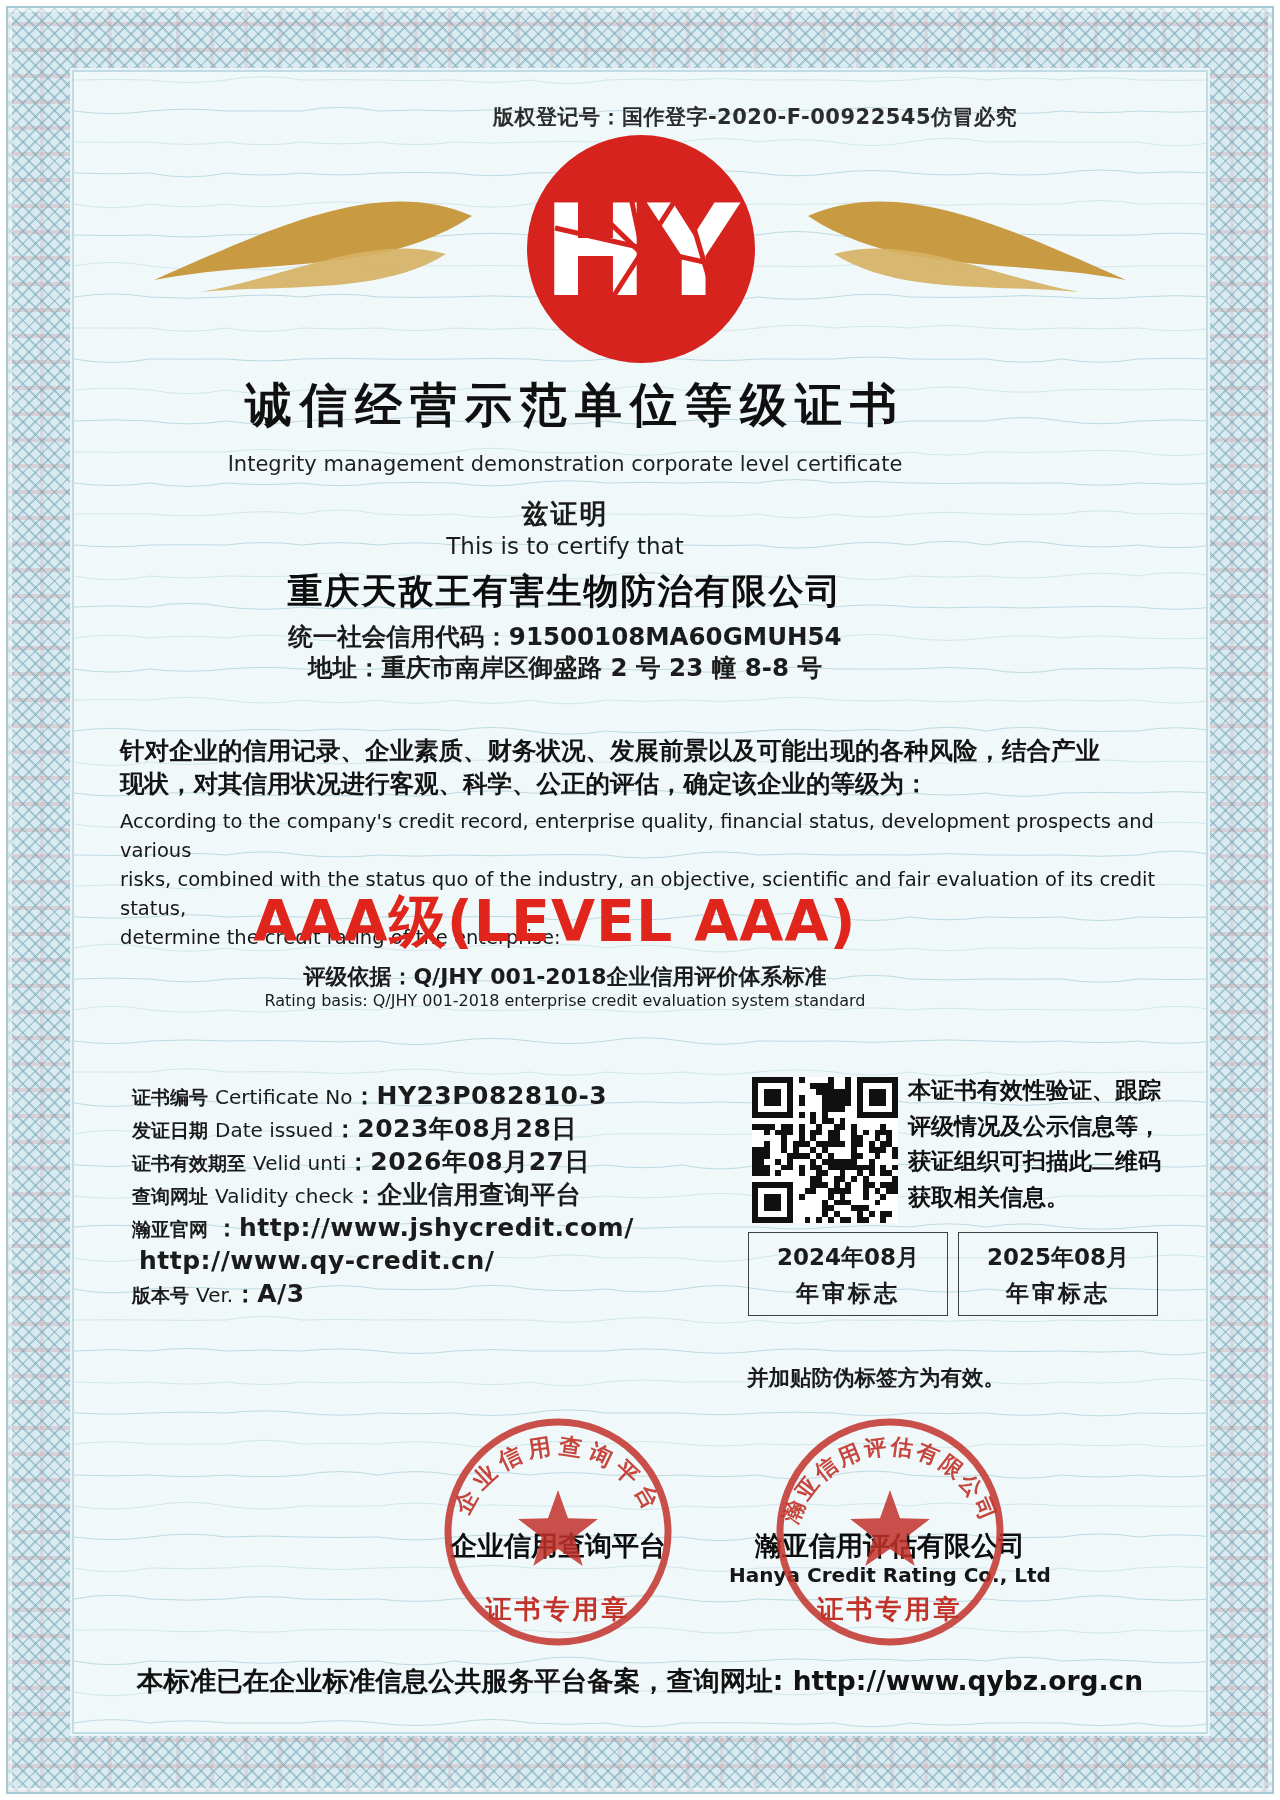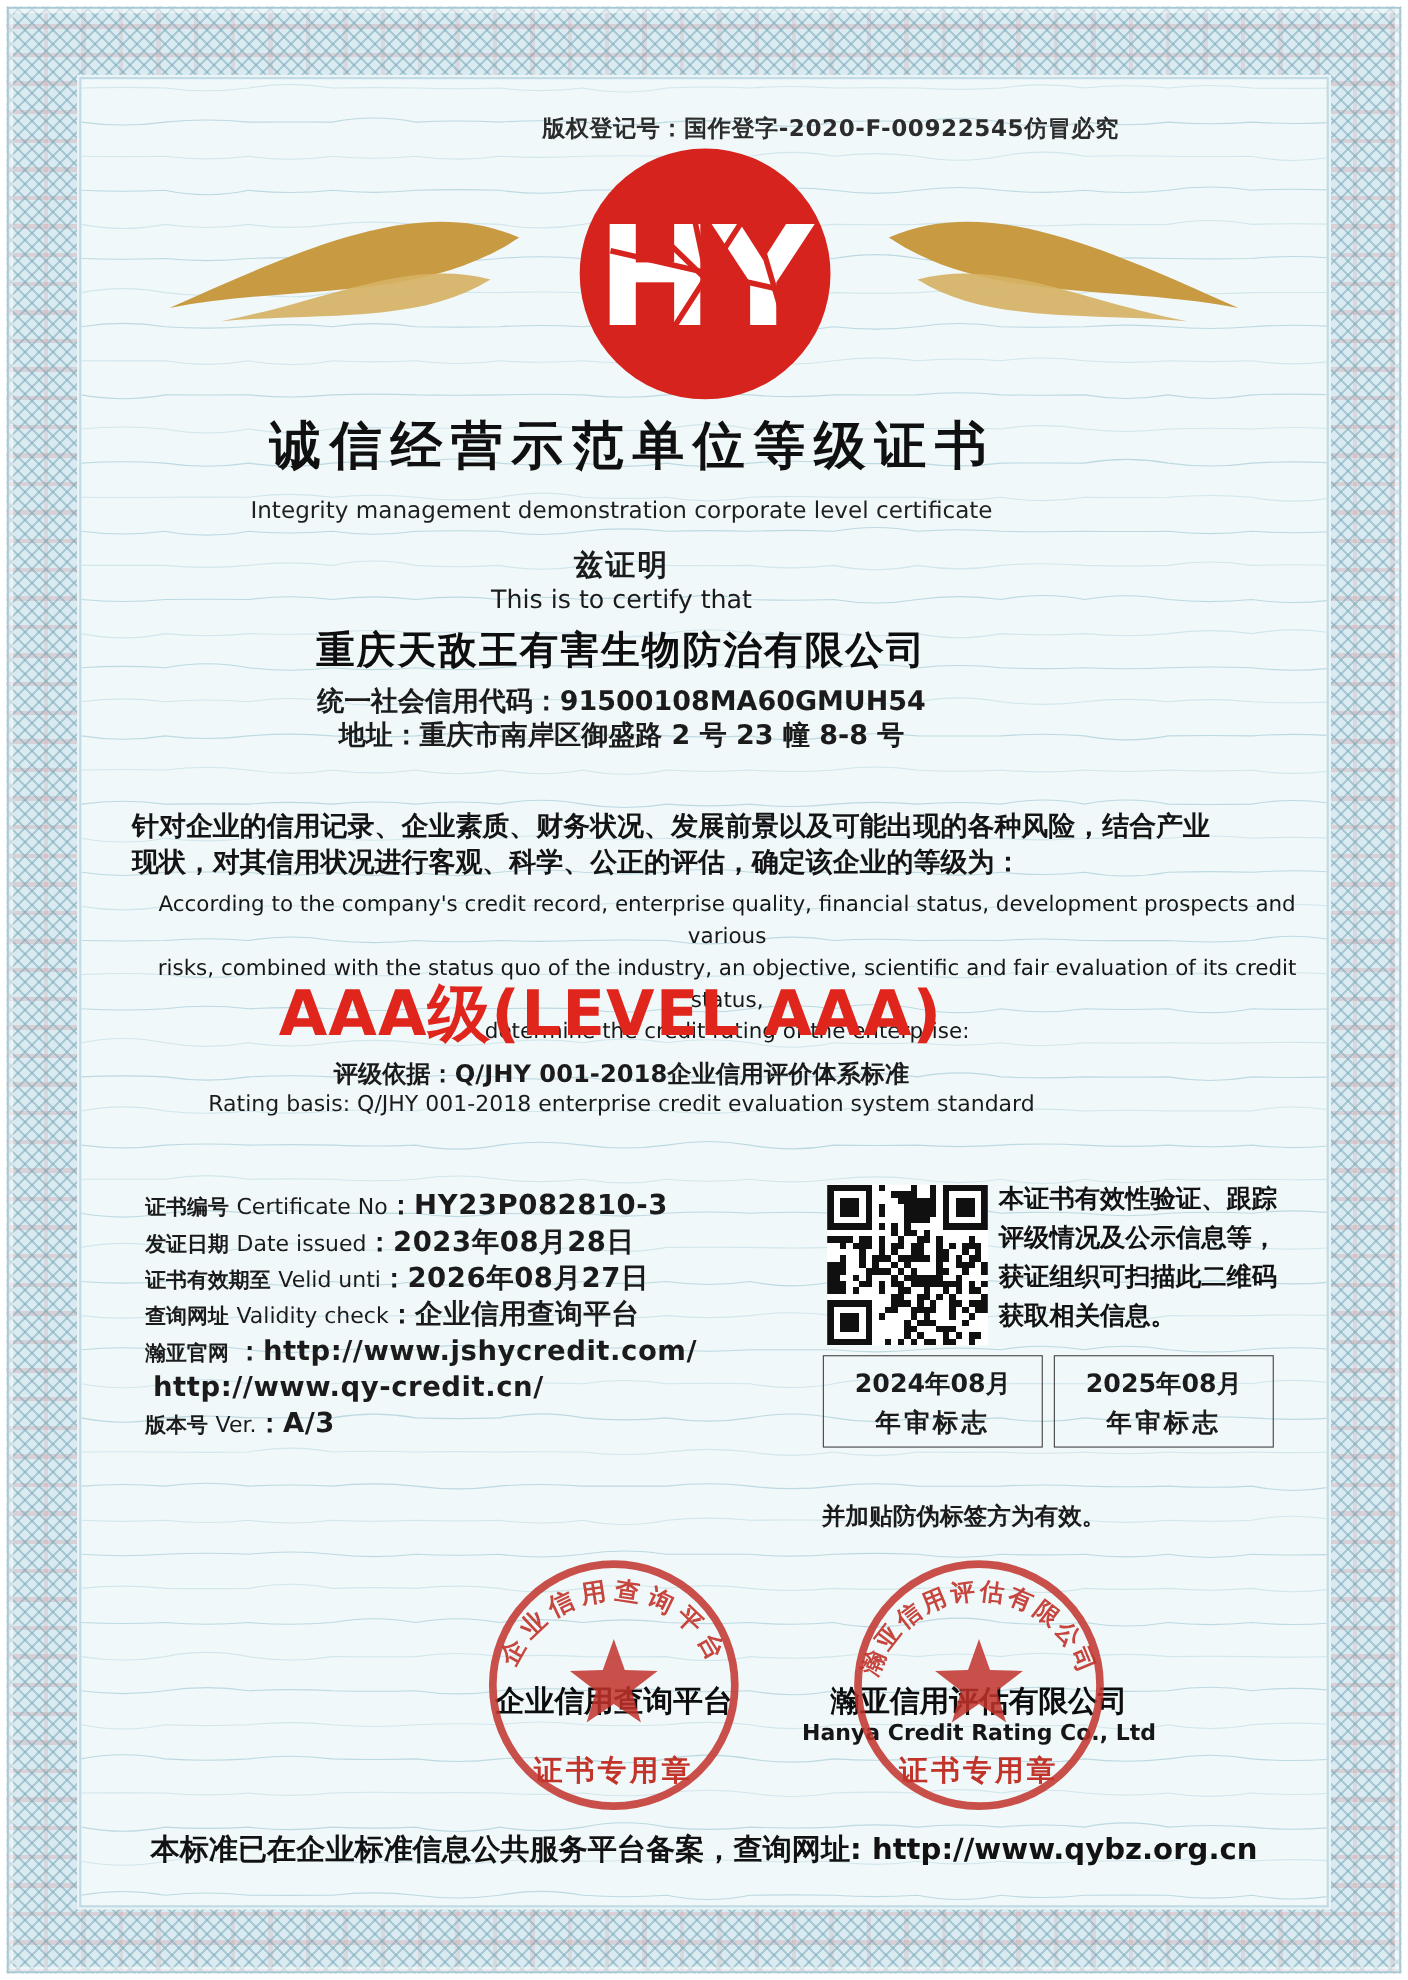--- a/index.html
+++ b/index.html
@@ -42,25 +42,25 @@
   .title{top:374px;right:130px;font-size:47px;font-weight:bold;letter-spacing:8px;color:#101010;}
   .subtitle{top:452px;right:150px;font-size:21px;color:#1f1f1f;}
   .certify-zh{top:496px;right:150px;font-size:27px;font-weight:600;letter-spacing:2px;}
   .certify-en{top:533px;right:150px;font-size:23px;}
   .company{top:568px;right:150px;font-size:35px;font-weight:bold;letter-spacing:2px;color:#0e0e0e;}
   .code{top:620px;right:150px;font-size:24.5px;font-weight:600;}
   .address{top:651px;right:150px;font-size:24.5px;font-weight:600;}
 
   .eval{left:120px;top:734px;width:1082px;}
   .eval .zh{font-size:24.5px;line-height:33px;font-weight:600;color:#141414;}
-  .eval .en{font-size:19.5px;line-height:29px;color:#171717;margin-top:7px;text-align:center;}
+  .eval .en{font-size:19.5px;line-height:29px;color:#171717;margin-top:7px;}
 
   .level{top:884px;right:170px;font-size:57px;font-weight:bold;color:#e0261c;letter-spacing:1px;}
   .basis-zh{top:962px;right:150px;font-size:22px;font-weight:600;}
-  .basis-en{top:991px;right:150px;font-size:20px;}
+  .basis-en{top:991px;right:150px;font-size:16px;}
 
   .details{left:103px;top:1079px;}
   .drow{height:33px;line-height:33px;white-space:nowrap;}
   .drow .zh{font-size:19px;font-weight:700;margin-left:29px;}
   .drow .en{font-size:20px;font-weight:400;margin-left:7px;}
   .drow .colon{font-size:24px;font-weight:600;}
   .drow .val{font-size:25px;font-weight:600;letter-spacing:.5px;}
 
   .qr{left:752px;top:1077px;width:146px;height:146px;background:#fff;}
   .qr svg{width:100%;height:100%;display:block;}

